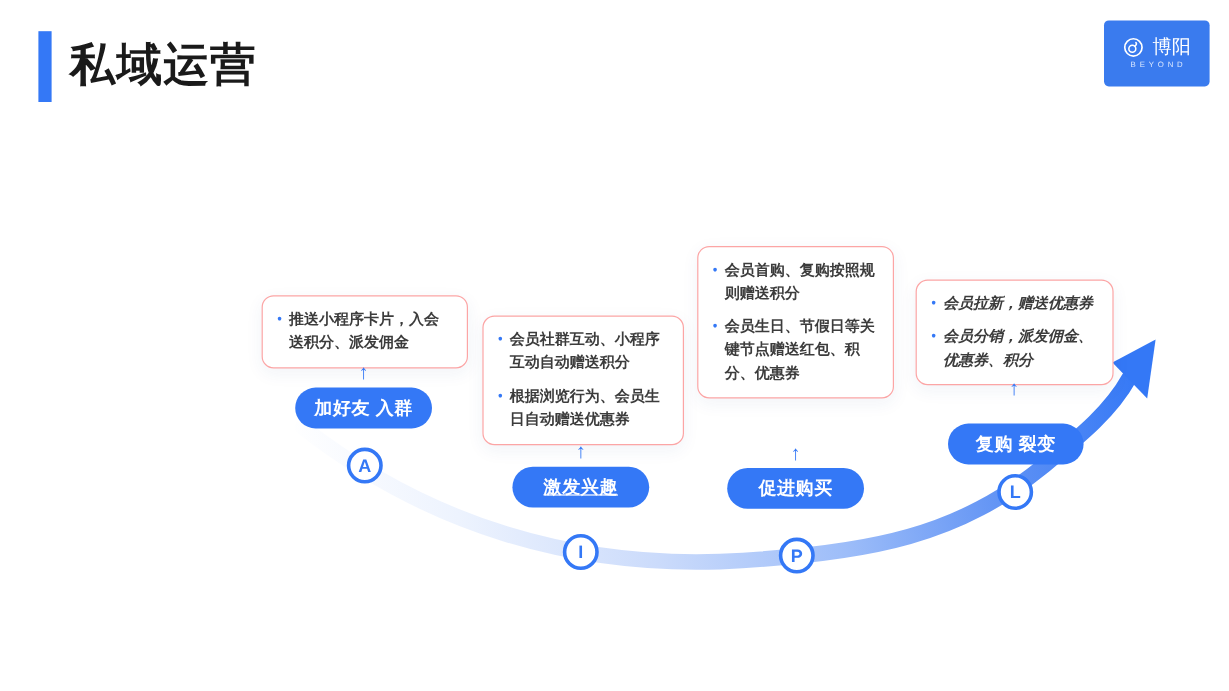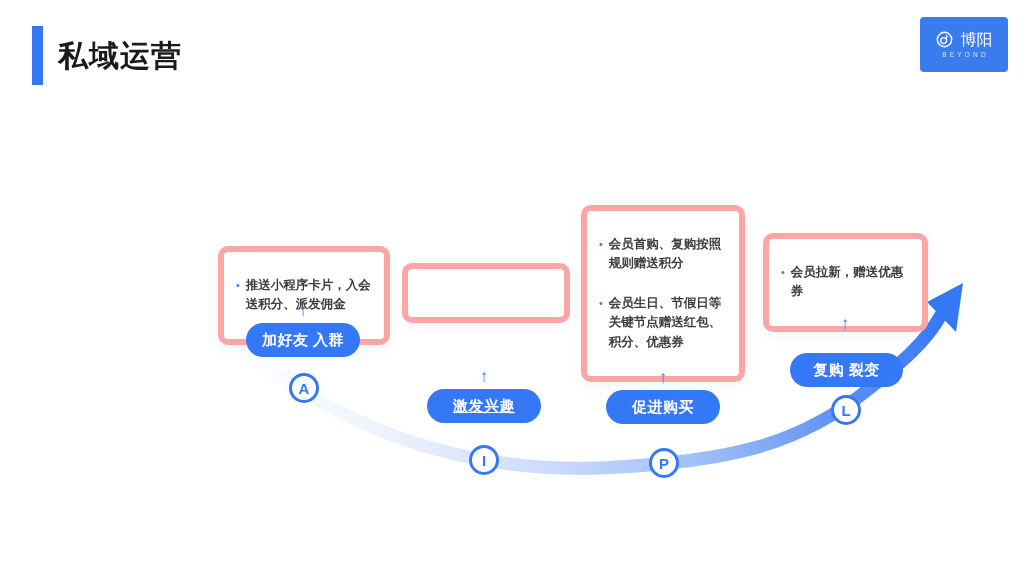--- a/index.html
+++ b/index.html
@@ -8,54 +8,54 @@
     background:#ffffff;
     font-family:"Liberation Sans","DejaVu Sans",sans-serif;
   }
   
   .title-bar{
     position:absolute;left:32px;top:26px;width:11px;height:59px;
     background:#3478F6;
   }
   .page-title{
     position:absolute;left:58px;top:38px;
-    font-size:30px;font-weight:bold;color:#1a1a1a;line-height:35px;
+    font-size:38px;font-weight:bold;color:#1a1a1a;line-height:35px;
     letter-spacing:1px;
   }
   .logo{
     position:absolute;left:920px;top:17px;width:88px;height:55px;
     background:#3A7BEE;border-radius:4px;
     display:flex;flex-direction:column;align-items:center;justify-content:center;
     gap:3px;
   }
   .logo-row{display:flex;align-items:center;gap:8px;}
   .logo-name{color:#ffffff;font-size:16px;line-height:17px;}
   .logo-sub{color:#dce9ff;font-size:6.5px;letter-spacing:3.2px;margin-left:3px;}
   
   .curve-svg{position:absolute;left:0;top:0;z-index:1;pointer-events:none;}
   
   .note{
     position:absolute;z-index:2;background:#ffffff;
-    border:6px solid #fca5a5;border-radius:10px;
+    border:1px solid #fca5a5;border-radius:10px;
     box-shadow:0 4px 14px rgba(40,70,140,0.06);
-    padding:24px 12px;display:flex;flex-direction:column;gap:20px;
+    padding:10px 12px;display:flex;flex-direction:column;gap:8px;
     box-sizing:border-box;
   }
   .bullet{
     display:flex;font-size:12.5px;line-height:1.55;color:#3c3c3c;
     font-weight:bold;
   }
   .bullet::before{
     content:"•";color:#3478F6;font-size:11px;margin-right:6px;margin-top:1px;
     flex:0 0 auto;font-weight:normal;
   }
   .n1{left:218px;top:246px;width:172px;}
   .n2{left:402px;top:263px;width:168px;}
   .n3{left:581px;top:205px;width:164px;}
-  .n4{left:763px;top:233px;width:165px;}
+  .n4{left:763px;top:233px;width:165px;font-style:italic;}
   
   .up-arrow{
     position:absolute;z-index:2;width:16px;height:20px;
     display:flex;align-items:center;justify-content:center;
     color:#3478F6;font-size:17px;font-weight:bold;line-height:1;
   }
   .a1{left:295px;top:300px;}
   .a2{left:476px;top:366px;}
   .a3{left:655px;top:367px;}
   .a4{left:837px;top:313px;}
@@ -118,31 +118,34 @@
 </svg>
 
 <div class="note n1">
   <div class="bullet">推送小程序卡片，入会送积分、派发佣金</div>
 </div>
 <div class="up-arrow a1">↑</div>
 <button class="pill p1">加好友 入群</button>
 <div class="dot-circle cA">A</div>
 
 <div class="note n2">
+  <div class="bullet">会员社群互动、小程序互动自动赠送积分</div>
+  <div class="bullet">根据浏览行为、会员生日自动赠送优惠券</div>
 </div>
 <div class="up-arrow a2">↑</div>
 <button class="pill p2">激发兴趣</button>
 <div class="dot-circle cI">I</div>
 
 <div class="note n3">
   <div class="bullet">会员首购、复购按照规则赠送积分</div>
   <div class="bullet">会员生日、节假日等关键节点赠送红包、积分、优惠券</div>
 </div>
 <div class="up-arrow a3">↑</div>
 <button class="pill p3">促进购买</button>
 <div class="dot-circle cP">P</div>
 
 <div class="note n4">
   <div class="bullet">会员拉新，赠送优惠券</div>
+  <div class="bullet">会员分销，派发佣金、优惠券、积分</div>
 </div>
 <div class="up-arrow a4">↑</div>
 <button class="pill p4">复购 裂变</button>
 <div class="dot-circle cL">L</div>
 
 </body></html>

